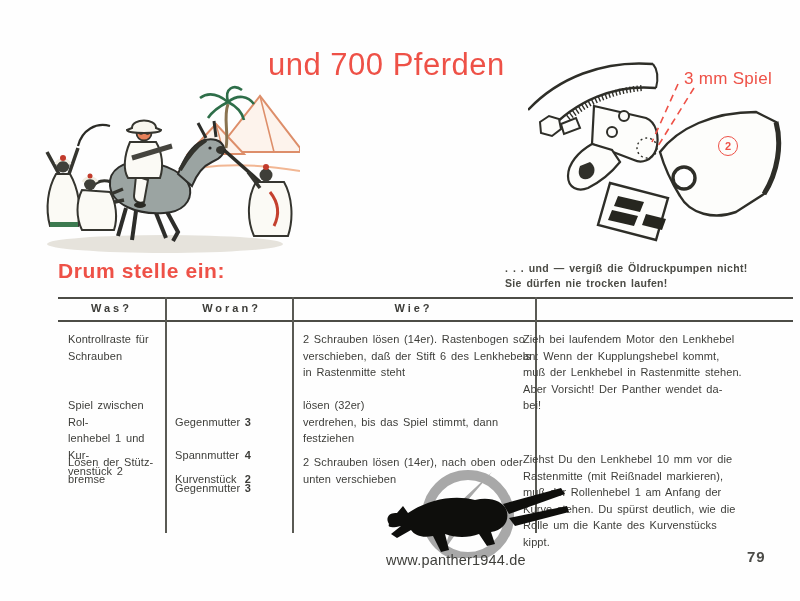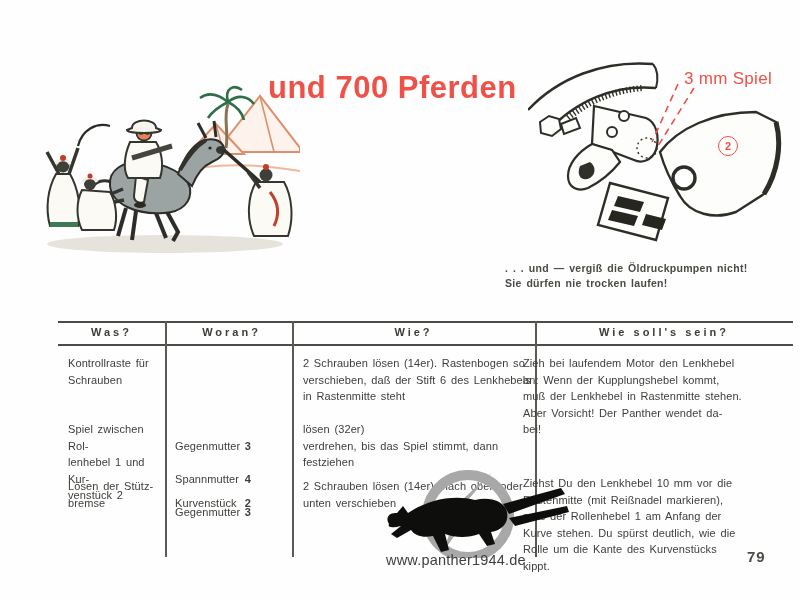--- a/index.html
+++ b/index.html
@@ -1,27 +1,27 @@
 <!DOCTYPE html>
 <html><head>
 <meta charset="utf-8">
 <style>
   html,body{margin:0;padding:0;background:#ffffff;}
   #page{position:relative;width:800px;height:601px;background:#fefefe;overflow:hidden;
         font-family:"Liberation Sans","DejaVu Sans",sans-serif;color:#3d3d39;}
   .abs{position:absolute;}
   .red{color:#ee5147;}
-  #title{left:268px;top:70px;font-size:31px;font-weight:700;letter-spacing:.5px;}
+  #title{left:268px;top:47px;font-size:31px;font-weight:400;letter-spacing:.5px;}
   #poem{left:301px;top:114px;font-size:15px;line-height:22.8px;color:#454541;
         white-space:pre-line;letter-spacing:.2px;word-spacing:1.5px;}
   #drum{left:58px;top:259px;font-size:21px;font-weight:700;letter-spacing:.6px;}
   #oilnote{left:505px;top:261px;font-size:10.5px;line-height:14.5px;font-weight:700;
         color:#4a4a44;white-space:pre-line;letter-spacing:.3px;word-spacing:1.5px;}
   
-  #tw{left:58px;top:297px;width:735px;height:243px;margin-top:24px;}
+  #tw{left:58px;top:297px;width:735px;height:243px;}
   .hline{position:absolute;left:0;width:735px;height:2px;background:#4c4c46;}
   .vline{position:absolute;top:0;width:1.5px;height:236px;background:#5a5a54;}
   .hcell{position:absolute;top:5px;font-size:11px;font-weight:700;letter-spacing:3px;
         text-align:center;color:#3c3c38;}
   .cell{position:absolute;font-size:11px;line-height:16.5px;color:#3d3d39;
         letter-spacing:.1px;word-spacing:1.5px;white-space:pre-line;}
   .witem{display:flex;justify-content:space-between;width:76px;}
   .witem b{font-weight:700;}
   
   #spiel-label{left:684px;top:69px;font-size:17px;font-weight:400;letter-spacing:.3px;}
@@ -120,34 +120,34 @@
     <circle cx="156" cy="130" r="11" fill="#ffffff" stroke="#2e2e28" stroke-width="3.4"></circle>
     <path d="M82 135 L140 150 L128 192 L70 177 Z" fill="#fdfdfb" stroke="#2e2e28" stroke-width="2.4"></path>
     <polygon points="90,148 116,154 112,164 86,158" fill="#26261f"></polygon>
     <polygon points="84,162 110,168 106,178 80,172" fill="#26261f"></polygon>
     <polygon points="118,166 138,171 134,182 114,177" fill="#26261f"></polygon>
     <path d="M150 36 L124 94 M166 40 L130 98" stroke="#ee5147" stroke-width="1.6" stroke-dasharray="7 5" fill="none"></path>
   </svg>
   <div id="spiel-label" class="abs red">3 mm Spiel</div>
   <div id="part-circ" class="abs">2</div>
 
+  <div id="drum" class="abs red">Drum stelle ein:</div>
   <div id="oilnote" class="abs">. . . und — vergiß die Öldruckpumpen nicht!
 Sie dürfen nie trocken laufen!</div>
 
   <div id="tw" class="abs">
     <div class="hline" style="top:0"></div>
     <div class="hline" style="top:23px"></div>
     <div class="vline" style="left:107px"></div>
     <div class="vline" style="left:234px"></div>
     <div class="vline" style="left:477px"></div>
 
     <div class="hcell" style="left:0;width:107px">Was?</div>
     <div class="hcell" style="left:107px;width:133px">Woran?</div>
     <div class="hcell" style="left:234px;width:243px">Wie?</div>
-    <div class="hcell" style="left:477px;width:258px">Wie soll's sein?</div>
 
     <div class="cell" style="left:10px;top:34px;width:100px">Kontrollraste für
 Schrauben</div>
     <div class="cell" style="left:245px;top:34px;width:238px">2 Schrauben lösen (14er). Rastenbogen so
 verschieben, daß der Stift 6 des Lenkhebels
 in Rastenmitte steht</div>
     <div class="cell" style="left:465px;top:34px;width:268px">Zieh bei laufendem Motor den Lenkhebel
 an: Wenn der Kupplungshebel kommt,
 muß der Lenkhebel in Rastenmitte stehen.
 Aber Vorsicht! Der Panther wendet da-

